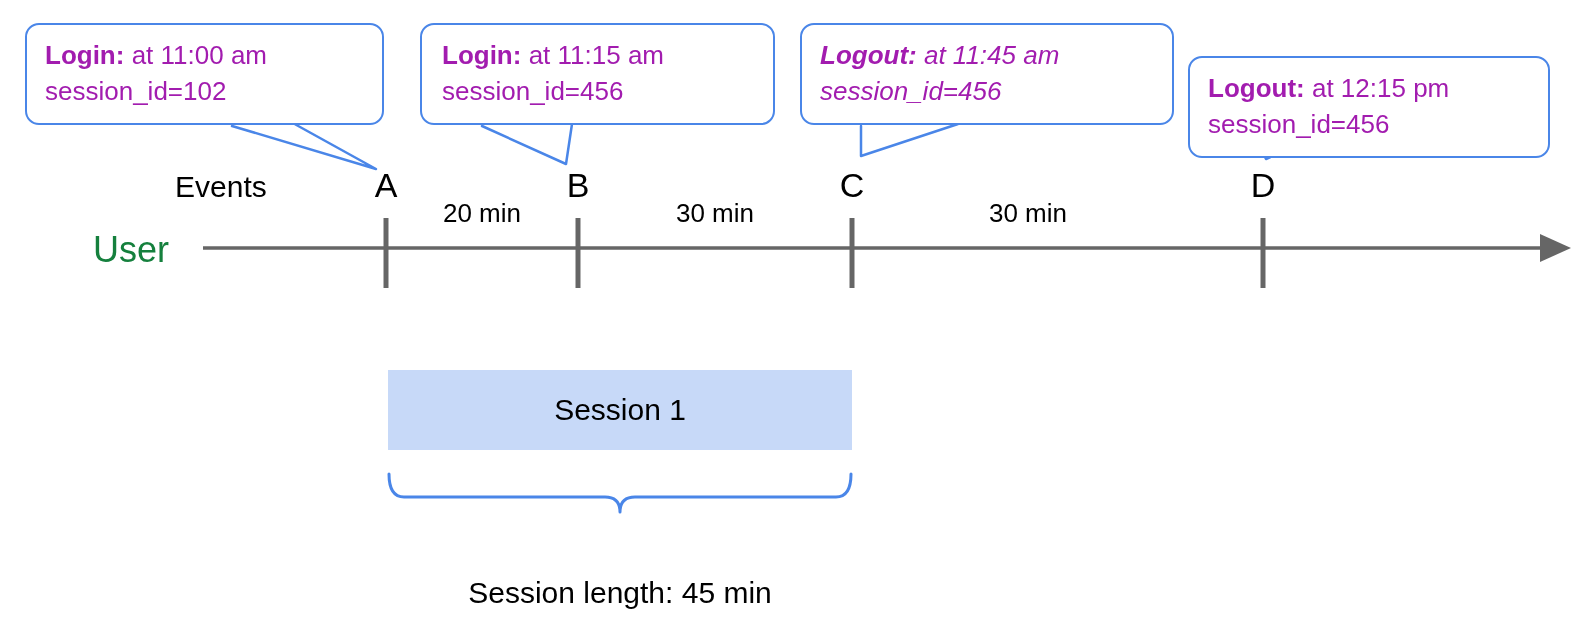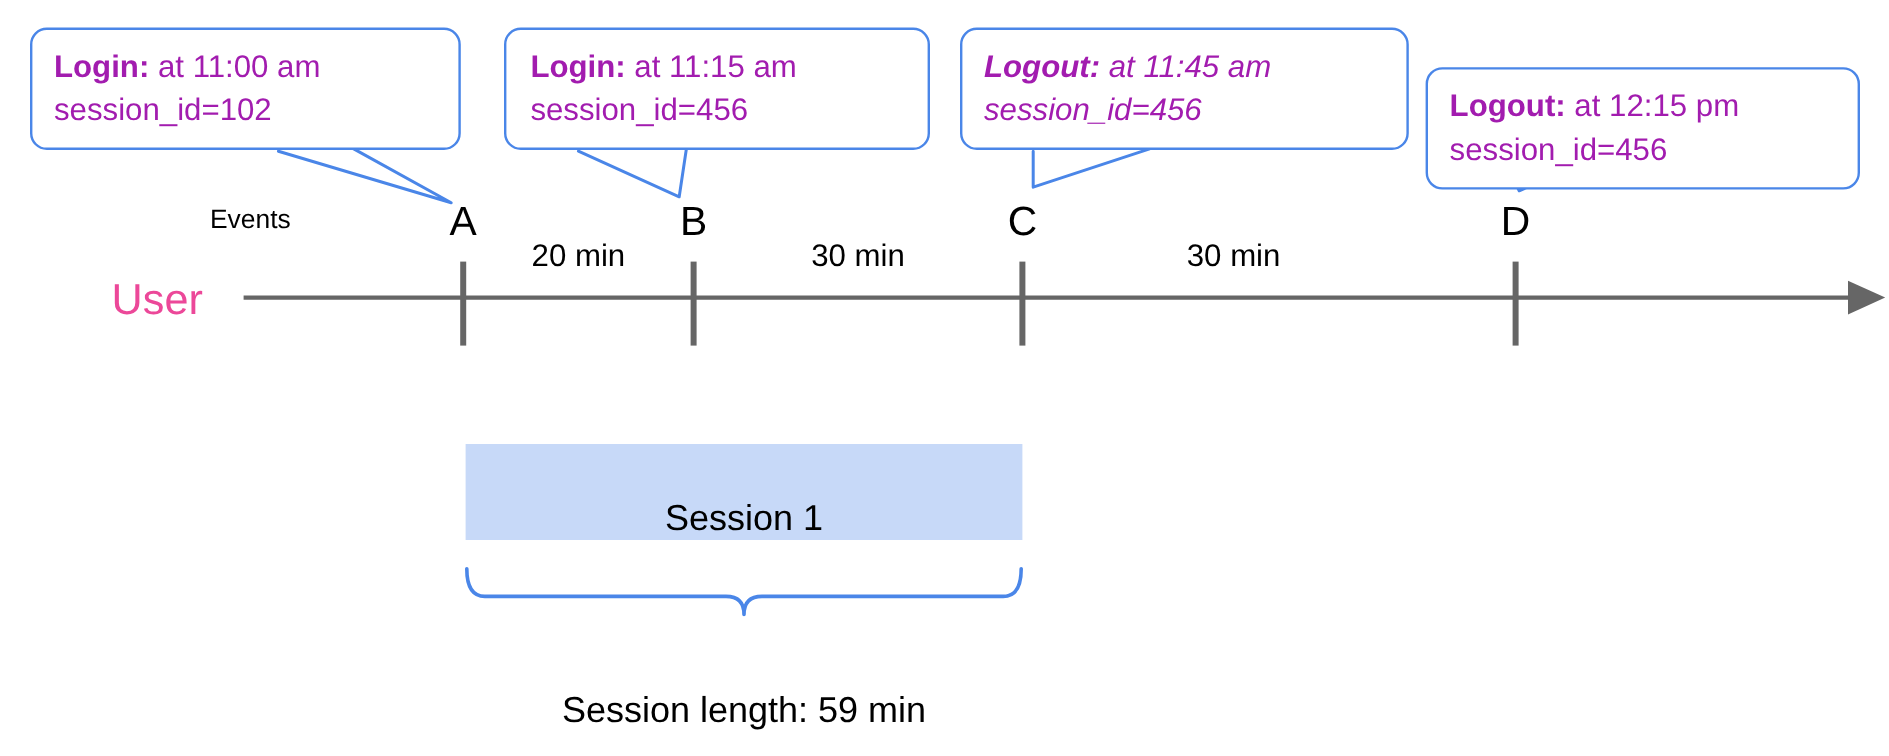--- a/index.html
+++ b/index.html
@@ -45,30 +45,30 @@
   .callout .line {
     display: block;
   }
   .callout b {
     font-weight: bold;
   }
 
   
   .axis-label {
     position: absolute;
-    font-size: 22px;
+    font-size: 30px;
     line-height: 1;
     color: #000000;
     white-space: nowrap;
   }
   .row-label {
     position: absolute;
     font-size: 36px;
     line-height: 1;
-    color: #ec4899;
+    color: #15803d;
     white-space: nowrap;
   }
   .tick-label {
     position: absolute;
     font-size: 34px;
     line-height: 1;
     color: #000000;
     text-align: center;
     white-space: nowrap;
   }
@@ -78,21 +78,21 @@
     line-height: 1;
     color: #000000;
     text-align: center;
     white-space: nowrap;
   }
 
   
   .session-bar {
     position: absolute;
     display: flex;
-    align-items: flex-end;
+    align-items: center;
     justify-content: center;
     background: #c7d9f8;
     font-size: 30px;
     color: #000000;
   }
 
   .brace-label {
     position: absolute;
     font-size: 30px;
     line-height: 1;
@@ -157,15 +157,15 @@
   <div class="tick-label" style="left:1233px; top:168px; width:60px;">D</div>
 
   <div class="gap-label" style="left:422px; top:200px; width:120px;">20 min</div>
   <div class="gap-label" style="left:655px; top:200px; width:120px;">30 min</div>
   <div class="gap-label" style="left:968px; top:200px; width:120px;">30 min</div>
 
   <div class="session-bar" style="left:388px; top:370px; width:464px; height:80px;">
     <span>Session 1</span>
   </div>
 
-  <div class="brace-label" style="left:420px; top:578px; width:400px;">Session length: 59 min</div>
+  <div class="brace-label" style="left:420px; top:578px; width:400px;">Session length: 45 min</div>
 
 </div>
 
 </body></html>

